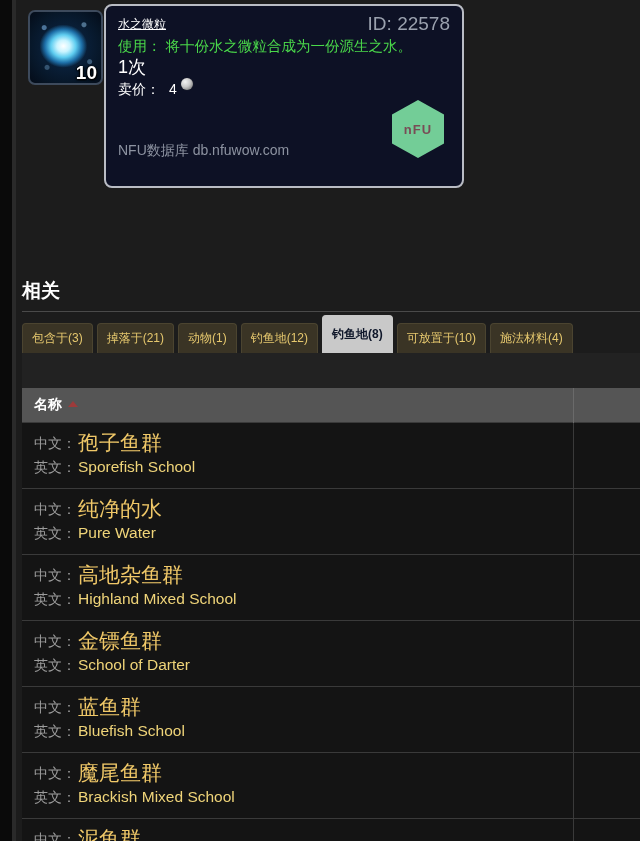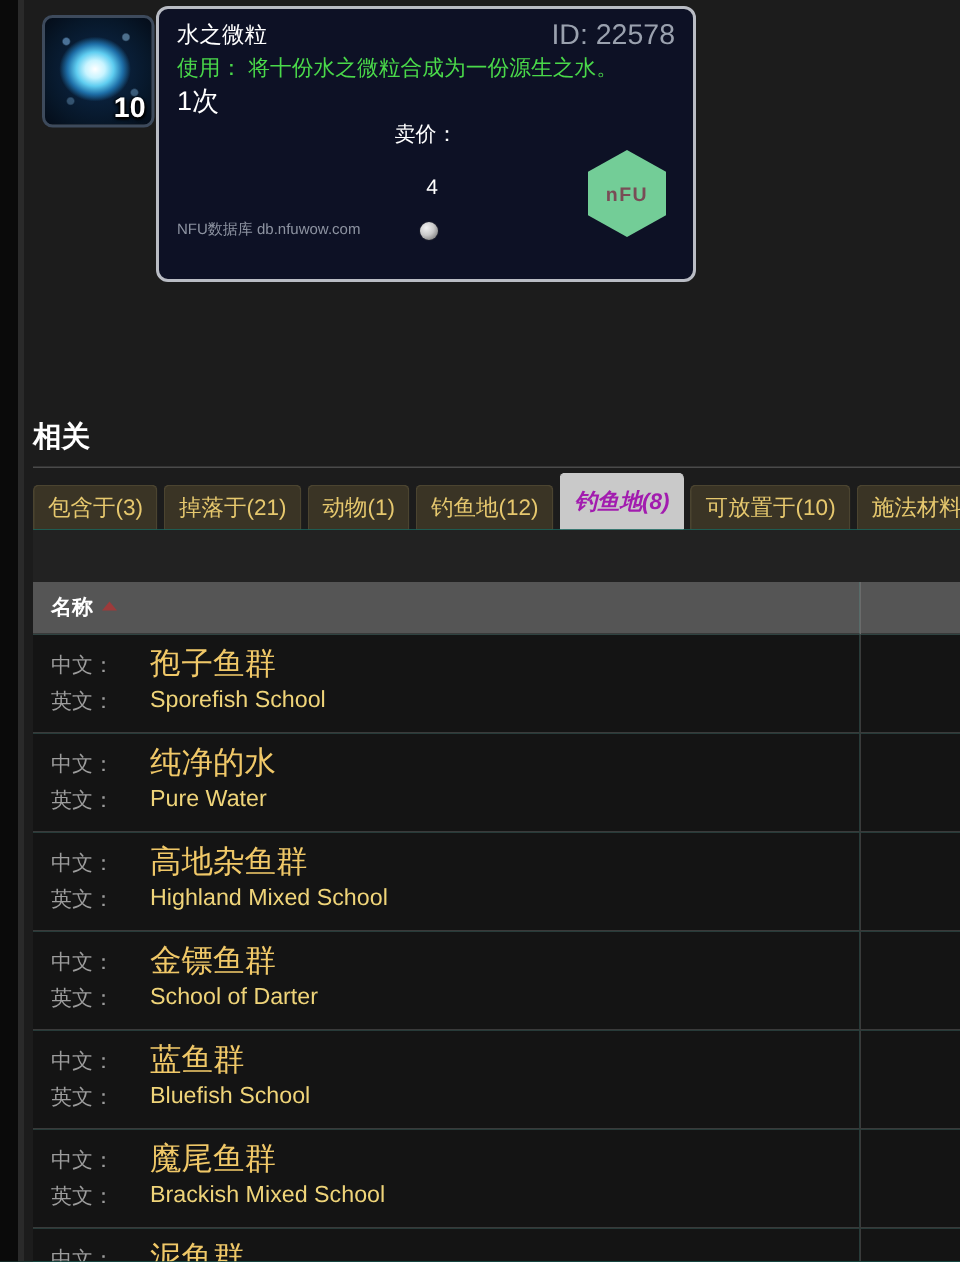--- a/index.html
+++ b/index.html
@@ -57,47 +57,47 @@
     position: absolute; left: 88px; top: 4px;
     width: 360px; height: 184px;
     background: #0d1125;
     border: 2px solid #b9bcc4;
     border-radius: 8px;
     padding: 8px 12px 0 12px;
     overflow: hidden;
   }
   .tip-row-top { position: relative; height: 22px; }
   .tip-title {
-    color: #ffffff; font-size: 15px; line-height: 20px;
+    color: #ffffff; font-size: 12px; line-height: 20px; text-decoration: underline;
   }
   .tip-id {
     position: absolute; right: 0; top: 0;
     color: #9aa1ae; font-size: 19px; line-height: 20px;
   }
   .tip-use {
     color: #4ad94a; font-size: 14.5px; line-height: 21px;
     max-width: 318px;
   }
   .tip-line {
     color: #ffffff; font-size: 18px; line-height: 21px;
   }
   .tip-sell {
     color: #ffffff; font-size: 14px; line-height: 22px;
-    display: flex; align-items: center; gap: 13px; flex-direction: column;
+    display: flex; gap: 1px;
   }
   .coin-silver {
     display: inline-block;
     width: 12px; height: 12px; border-radius: 50%;
     margin-left: 3px;
     background: radial-gradient(circle at 35% 32%, #f2f2f2 0%, #c9c9c9 45%, #8e8e8e 75%, #6a6a6a 100%);
     box-shadow: 0 0 1px #444;
   }
   .tip-footer {
     position: absolute; left: 12px; bottom: 26px;
-    color: #8d93a1; font-size: 10px;
+    color: #8d93a1; font-size: 14px;
   }
   .nfu-hex {
     position: absolute; right: 18px; bottom: 28px;
     width: 52px; height: 58px;
     background: #86efac;
     clip-path: polygon(50% 0%, 100% 25%, 100% 75%, 50% 100%, 0% 75%, 0% 25%);
     display: flex; align-items: center; justify-content: center;
     opacity: .85;
   }
   .nfu-hex span {
@@ -120,39 +120,38 @@
     width: 640px; height: 34px;
     display: flex; align-items: flex-end; gap: 4px;
     white-space: nowrap;
   }
   .tab {
     height: 30px;
     padding: 0 9px;
     display: flex; align-items: center;
     background: #3a3425;
     color: #e6c86e;
-    font-size: 15px;
+    font-size: 12px;
     border-radius: 4px 4px 0 0;
     border: 1px solid #4b4430;
     border-bottom: none;
   }
   .tab.active {
     background: #c9c9c9;
-    color: #a21caf;
+    color: #0f172a;
     font-weight: bold;
     border-color: #c9c9c9;
     height: 38px;
-    font-style: italic;
   }
 
   
   .table-wrap {
     position: absolute; left: 22px; top: 353px;
     width: 618px; bottom: 0;
-    background: #14b8a6;
+    background: #ffffff;
     overflow: hidden;
   }
   .table-top-pad { height: 35px; background: #222222; }
   table.t {
     width: 618px;
     border-collapse: collapse;
     table-layout: fixed;
   }
   table.t th {
     background: #555555;
@@ -175,21 +174,21 @@
     vertical-align: 2px;
   }
   table.t td {
     background: #141414;
     border-top: 1px solid #3a3a3a;
     border-right: 1px solid #3a3a3a;
     padding: 8px 0 9px 12px;
     vertical-align: top;
   }
   table.t td:last-child { border-right: none; }
-  .nm-line { display: flex; align-items: center; gap: 24px; line-height: 24px; }
+  .nm-line { display: flex; align-items: center; gap: 2px; line-height: 24px; }
   .nm-lbl { color: #9c9c9c; font-size: 14px; }
   .nm-val-cn { color: #f0c868; font-size: 21px; }
   .nm-val-en { color: #efd479; font-size: 15.5px; }
   .col-name { width: 551px; }
   .col-blank { width: 67px; }
 </style>
 </head>
 <body>
 
 <div class="page">

